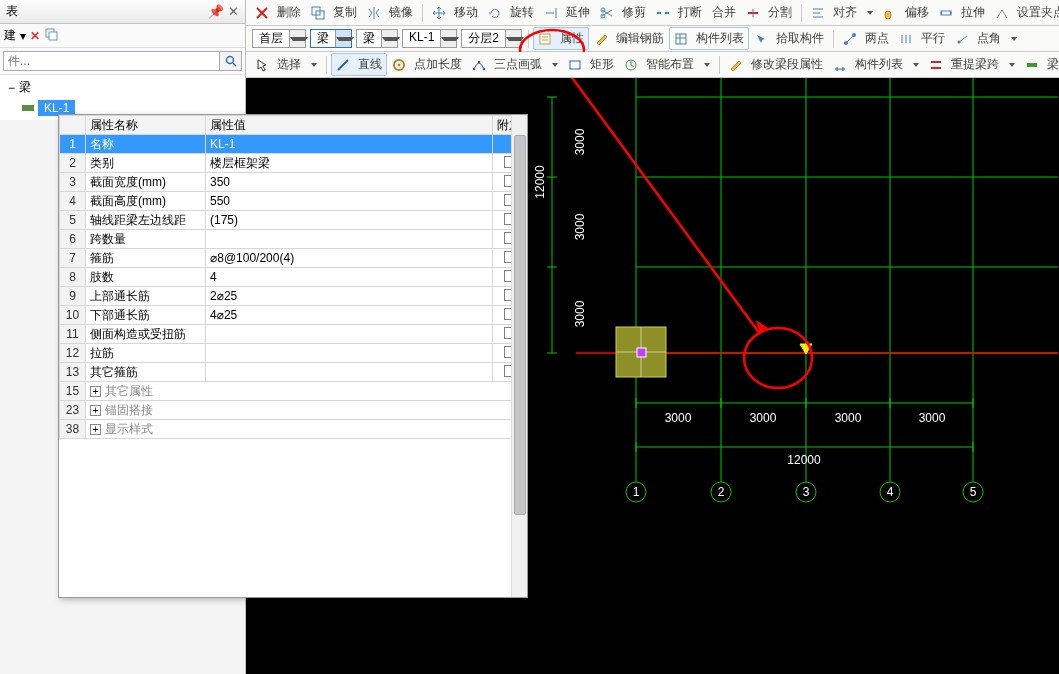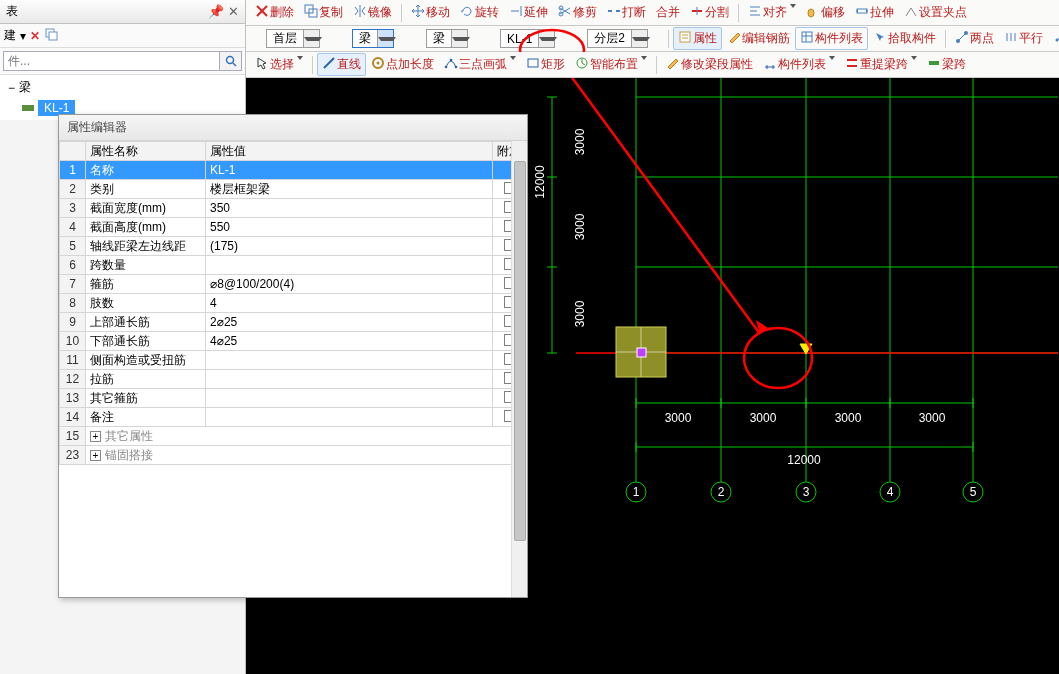--- a/index.html
+++ b/index.html
@@ -1,26 +1,26 @@
 <!DOCTYPE html>
 <html><head>
 <meta charset="utf-8">
 <style>
 *{box-sizing:border-box;margin:0;padding:0;font-family:"Microsoft YaHei",SimSun,sans-serif;font-size:12px;user-select:none}
 body{background:#f0f0f0;overflow:hidden;width:1059px;height:674px;position:relative}
 
 
 .toolbar{background:#fafaf9;border-bottom:1px solid #c9c9c9;height:26px;display:flex;align-items:center;padding:0 4px;white-space:nowrap;overflow:hidden}
 .toolbar.main{margin-left:246px}
-.tb-btn{display:inline-flex;gap:1px;padding:2px 4px;border:1px solid transparent;border-radius:2px;cursor:pointer;color:#b91c1c}
+.tb-btn{display:inline-flex;align-items:center;gap:8px;padding:2px 4px;border:1px solid transparent;border-radius:2px;cursor:pointer;color:#404040}
 .tb-btn.active{border-color:#a7c6e6;background:#e6f0fa}
 .tb-btn svg{flex:0 0 auto}
 .sep{width:0;border-left:1px solid #ccc;height:18px;margin:0 4px}
 .drop-arrow{width:0;height:0;border-left:3px solid transparent;border-right:3px solid transparent;border-top:4px solid #555;margin-left:2px}
-.combo{display:inline-flex;align-items:center;border:1px solid #9c9c9c;background:#fff;height:19px;margin:0 16px}
+.combo{display:inline-flex;border:1px solid #9c9c9c;background:#fff;height:19px;margin:0 2px}
 .combo span{padding:0 6px}
 .combo .cb-btn{width:16px;height:17px;display:flex;align-items:center;justify-content:center;border-left:1px solid #9c9c9c;background:#eee}
 
 
 .left-col{position:absolute;left:0;top:0;width:246px;height:674px;background:#f4f4f4;border-right:1px solid #bfbfbf;display:flex;flex-direction:column}
 .panel-head{background:linear-gradient(#fdfdfd,#e9e9e9);border-bottom:1px solid #c1c1c1;padding:3px 6px;font-weight:normal;display:flex;align-items:center;justify-content:space-between}
 .pin{font-size:13px;color:#666;cursor:pointer}
 .mini-tb{display:flex;align-items:center;gap:4px;padding:3px 4px;border-bottom:1px solid #ddd;background:#fafafa}
 .search-row{display:flex;align-items:center;padding:3px;border-bottom:1px solid #ddd;background:#fafafa}
 .search-row input{flex:1;height:20px;border:1px solid #aab;background:#fff;padding:0 4px}
@@ -435,21 +435,20 @@
 </div>
 
 <svg class="anno" width="1059" height="674">
   <ellipse cx="552" cy="50" rx="32" ry="20" fill="none" stroke="#ff0000" stroke-width="2.5"></ellipse>
   <ellipse cx="778" cy="358" rx="34" ry="30" fill="none" stroke="#ff0000" stroke-width="2.5"></ellipse>
   <line x1="565" y1="68" x2="760" y2="334" stroke="#ff0000" stroke-width="2.5"></line>
   <path d="M760 334 l-4 -14 l12 8 z" fill="#ff0000"></path>
 </svg>
 
 <div class="prop-panel">
-  <div class="prop-title">属性编辑器</div>
   <div class="prop-grid">
     <table class="grid">
       <thead>
         <tr>
           <th style="width:26px"></th>
           <th>属性名称</th>
           <th>属性值</th>
           <th style="width:34px">附加</th>
         </tr>
       </thead>
@@ -525,33 +524,31 @@
             <td class="name">拉筋</td>
             <td></td>
             <td class="ck"><span class="ckbox"></span></td>
           </tr>
           <tr>
             <td class="idx">13</td>
             <td class="name">其它箍筋</td>
             <td></td>
             <td class="ck"><span class="ckbox"></span></td>
           </tr>
-          <tr>
-            <td class="idx">14</td>
-            <td class="name">备注</td>
-            <td></td>
-            <td class="ck"><span class="ckbox"></span></td>
-          </tr>
           <tr class="grey">
             <td class="idx">15</td>
             <td colspan="3"><span class="expander">+</span>其它属性</td>
           </tr>
           <tr class="grey">
             <td class="idx">23</td>
             <td colspan="3"><span class="expander">+</span>锚固搭接</td>
+          </tr>
+          <tr class="grey">
+            <td class="idx">38</td>
+            <td colspan="3"><span class="expander">+</span>显示样式</td>
           </tr>
         </tbody>
     </table>
     <div class="panel-scroll">
       <div class="thumb" style="top:20px;height:380px"></div>
     </div>
   </div>
 </div>
 
 </body></html>

